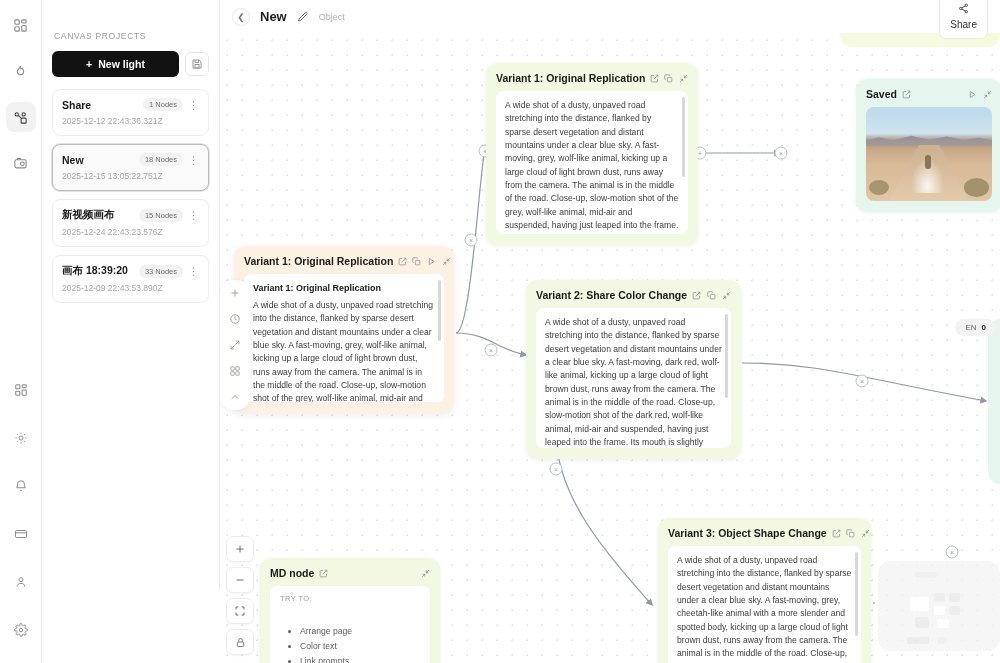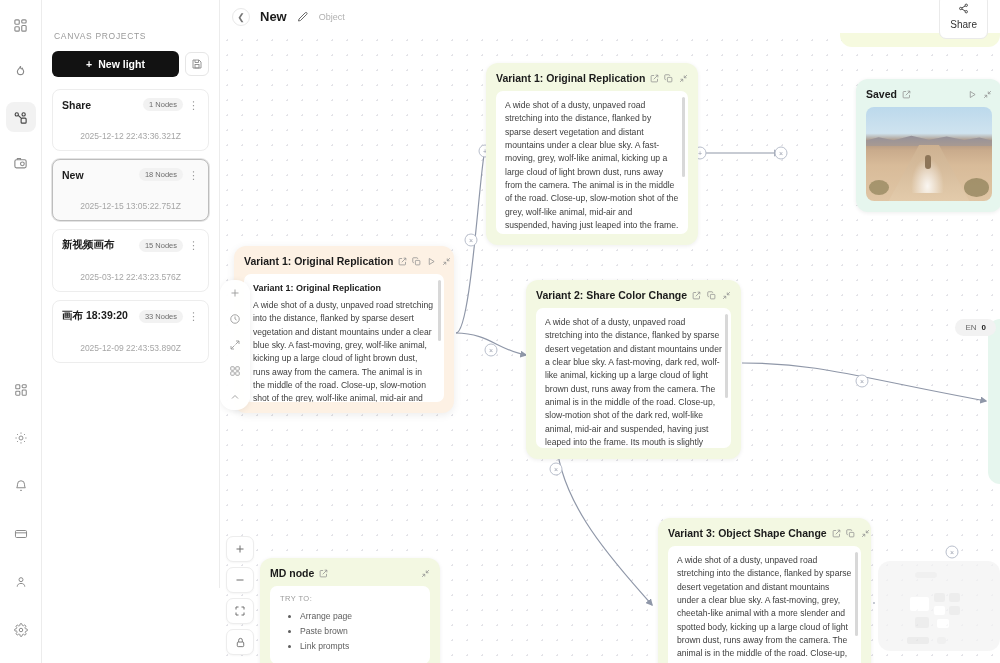--- a/index.html
+++ b/index.html
@@ -62,21 +62,21 @@
   }
   .proj-card.selected { border-color: #bdbdbd; background: #fafafa; box-shadow: 0 0 0 1px #e3e3e3; }
   .proj-top { display: flex; align-items: center; justify-content: space-between; }
   .proj-name { font-size: 10.5px; font-weight: 700; color: #1c1c1c; }
   .proj-right { display: flex; align-items: center; gap: 5px; }
   .node-badge {
     background: #f2f2f2; color: #6d6d6d; font-size: 7.5px;
     border-radius: 9px; padding: 2px 6px; white-space: nowrap;
   }
   .dots { color: #9a9a9a; font-size: 11px; line-height: 8px; cursor: pointer; }
-  .proj-date { font-size: 8.5px; color: #a6a6a6; margin-top: 20px; text-align: center; }
+  .proj-date { font-size: 8.5px; color: #a6a6a6; margin-top: 5px; }
 
   
   .canvas-wrap { flex: 1; position: relative; height: 663px; overflow: hidden; background: #fff; }
   .canvas-header {
     height: 33px; display: flex; align-items: center; gap: 10px;
     padding: 0 12px; background: #fff; position: relative; z-index: 20;
   }
   .back-btn {
     width: 18px; height: 18px; border-radius: 50%;
     border: 1px solid #e8e8e8; color: #777; font-size: 9px;
@@ -157,21 +157,21 @@
   .video-thumb .animal {
     position: absolute; bottom: 34%; left: 47%; width: 6px; height: 14px;
     background: #8d7558; border-radius: 3px;
   }
   .video-thumb .bushL { position:absolute; bottom:6%; left:2%; width:16%; height:16%;
     background:#8f8159; border-radius:50%; opacity:.7; }
   .video-thumb .bushR { position:absolute; bottom:4%; right:2%; width:20%; height:20%;
     background:#8a7d55; border-radius:50%; opacity:.7; }
 
   .md-box { background:#fff; border-radius:7px; padding:8px 10px; font-size:8.6px; color:#555; }
-  .md-label { font-size:7.5px; letter-spacing:.06em; color:#9b9b9b; margin-bottom:8px; }
+  .md-label { font-size:7.5px; letter-spacing:.06em; color:#9b9b9b; margin-bottom:23px; }
   .md-box ul { margin-left: 20px; }
   .md-box li { margin-bottom: 5px; color:#5e5e5e; }
 
   
   .float-tools {
     position: absolute; left: 0px; top: 247px; width: 30px;
     background: rgba(255,255,255,.94); border-radius: 14px;
     box-shadow: 0 1px 6px rgba(0,0,0,.08);
     display: flex; flex-direction: column; align-items: center;
     padding: 7px 0; gap: 14px; z-index: 12;
@@ -315,21 +315,21 @@
           <div class="proj-date">2025-12-15 13:05:22.751Z</div>
         </div>
         <div class="proj-card">
           <div class="proj-top">
             <span class="proj-name">新视频画布</span>
             <span class="proj-right">
               <span class="node-badge">15 Nodes</span>
               <span class="dots">⋮</span>
             </span>
           </div>
-          <div class="proj-date">2025-03-12 22:43:23.576Z</div>
+          <div class="proj-date">2025-12-24 22:43:23.576Z</div>
         </div>
         <div class="proj-card">
           <div class="proj-top">
             <span class="proj-name">画布 18:39:20</span>
             <span class="proj-right">
               <span class="node-badge">33 Nodes</span>
               <span class="dots">⋮</span>
             </span>
           </div>
           <div class="proj-date">2025-12-09 22:43:53.890Z</div>
@@ -603,21 +603,21 @@
               <svg width="9" height="9" viewBox="0 0 24 24" fill="none" stroke="currentColor" stroke-width="2">
                   <path d="M4 14h6v6M20 10h-6V4M14 10l7-7M3 21l7-7"></path>
                 </svg>
             </span>
           </span>
         </div>
         <div class="md-box">
           <div class="md-label">TRY TO:</div>
           <ul id="md-bullets">
               <li>Arrange page</li>
-              <li>Paste brown</li>
+              <li>Color text</li>
               <li>Link prompts</li>
             </ul>
         </div>
       </div>
 
       <div class="float-tools">
         <span class="t">
           <svg width="12" height="12" viewBox="0 0 24 24" fill="none" stroke="currentColor" stroke-width="1.8">
               <path d="M12 5v14M5 12h14"></path>
             </svg>

